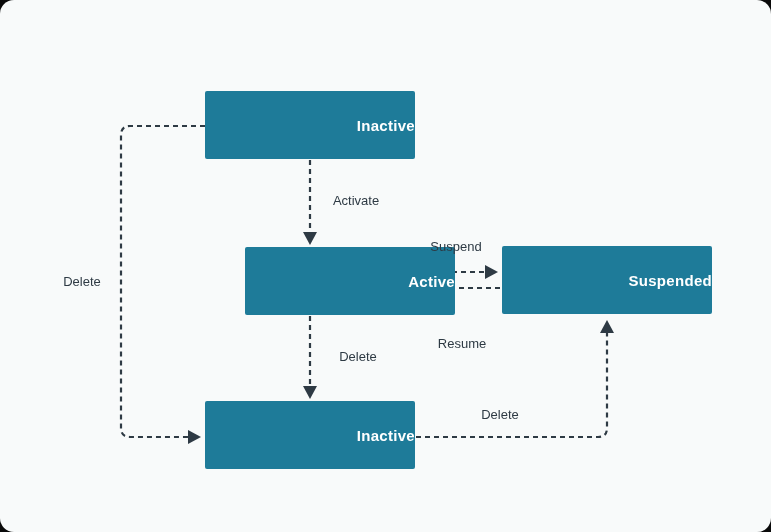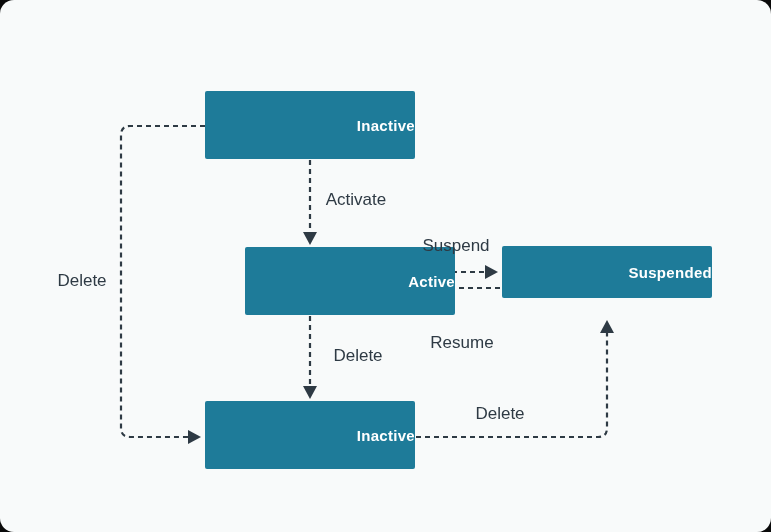--- a/index.html
+++ b/index.html
@@ -40,21 +40,21 @@
   .state-node .node-label {
     color: var(--node-text, #ffffff);
     font-size: 15px;
     font-weight: bold;
     letter-spacing: 0.3px;
   }
   .edge-label {
     position: absolute;
     transform: translate(-50%, -50%);
     color: var(--label, #2e3a44);
-    font-size: 17px;
+    font-size: 13px;
     white-space: nowrap;
   }
 </style>
 </head>
 <body style="background: rgb(10, 10, 10);">
 
 <div class="frame">
   <svg class="edges-layer" viewBox="0 0 771 532" xmlns="http://www.w3.org/2000/svg">
       <path d="M310,160 L310,233" class="edge-line"></path>
       <polygon points="303,232 317,232 310,245" class="edge-head"></polygon>
@@ -69,21 +69,21 @@
       <path d="M416,437 L598,437 Q607,437 607,428 L607,333" class="edge-line"></path>
       <polygon points="600,333 614,333 607,320" class="edge-head"></polygon>
     </svg>
   <div>
       <div class="state-node" style="left: 205px; top: 91px; width: 210px; height: 68px;">
         <span class="node-label">Inactive</span>
       </div>
       <div class="state-node" style="left: 205px; top: 247px; width: 210px; height: 68px; margin-left: 40px;">
         <span class="node-label">Active</span>
       </div>
-      <div class="state-node" style="left: 502px; top: 246px; width: 210px; height: 52px;">
+      <div class="state-node" style="left: 502px; top: 246px; width: 210px; height: 68px;">
         <span class="node-label">Suspended</span>
       </div>
       <div class="state-node" style="left: 205px; top: 401px; width: 210px; height: 68px;">
         <span class="node-label">Inactive</span>
       </div>
     </div>
   <div>
       <div class="edge-label" style="left: 356px; top: 200px;">Activate</div>
       <div class="edge-label" style="left: 456px; top: 246px;">Suspend</div>
       <div class="edge-label" style="left: 462px; top: 315px; margin-top: 28px;">Resume</div>

